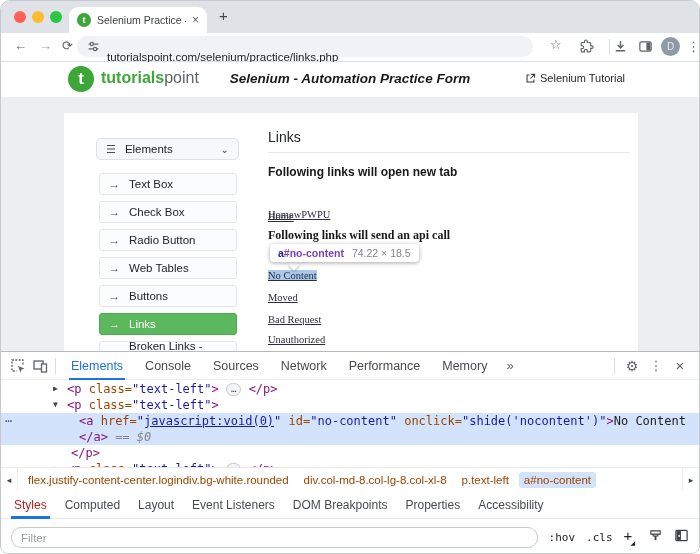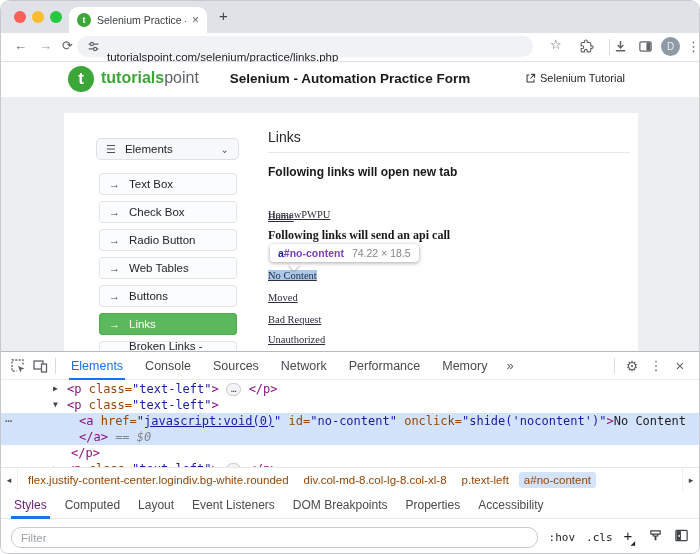--- a/index.html
+++ b/index.html
@@ -30,21 +30,21 @@
   .avatar{position:absolute;left:660px;top:4px;width:19px;height:19px;border-radius:50%;background:#8e9aa6;
        color:#e8eaed;font-size:10px;display:flex;align-items:center;justify-content:center;}
 
   
   .site-header{position:absolute;top:61px;left:0;right:0;height:35px;background:#fff;border-bottom:1px solid #e7e9eb;}
   .logo{position:absolute;left:67px;top:4px;width:26px;height:26px;border-radius:50%;background:#3da639;
        color:#fff;font-weight:bold;font-size:17px;display:flex;align-items:center;justify-content:center;}
   .logo-text{position:absolute;left:100px;top:7px;font-size:16px;}
   .logo-bold{font-weight:bold;color:#3da639;}
   .logo-light{color:#5d6468;}
-  .site-title{position:absolute;left:0;right:0;top:9px;text-align:center;font-size:13.5px;font-weight:bold;color:#17191b;}
+  .site-title{position:absolute;left:0;right:0;top:9px;text-align:center;font-size:13.5px;font-weight:bold;color:#17191b;font-style:italic;}
   .tut-link{position:absolute;right:74px;top:10px;font-size:11px;color:#24282c;display:flex;align-items:center;gap:4px;}
 
   
   .page-body{position:absolute;top:96px;left:0;right:0;height:254px;background:#eceef0;}
   .card{position:absolute;left:63px;top:16px;width:574px;height:238px;background:#fff;overflow:hidden;}
 
   .acc-header{position:absolute;left:32px;top:25px;width:143px;height:22px;border:1px solid #dde1e5;border-radius:5px;
        background:#f7f8fa;display:flex;align-items:center;gap:9px;padding:0 9px;box-sizing:border-box;
        font-size:11.5px;color:#212529;}
   .acc-header .chev{margin-left:auto;color:#495057;font-size:10px;}
@@ -112,21 +112,21 @@
   .crumb-nav{width:16px;text-align:center;color:#444;font-size:9px;align-self:stretch;display:flex;
        align-items:center;justify-content:center;}
   .crumb-nav.left{border-right:1px solid #eee;}
   .crumb-nav.right{border-left:1px solid #eee;margin-left:auto;}
   .crumb{padding:2px 5px;margin-left:5px;white-space:nowrap;}
   .crumb.current{background:#d4e3fc;border-radius:3px;}
 
   .dt-styles-tabs{position:absolute;top:139px;left:0;right:0;height:28px;border-bottom:1px solid #e8e8e8;
        display:flex;align-items:center;box-sizing:border-box;padding-left:4px;}
   .st-tab{font-size:12px;color:#474b4f;padding:0 9px;height:28px;display:flex;align-items:center;position:relative;}
-  .st-tab.active{color:#701a75;}
+  .st-tab.active{color:#b91c1c;}
   .st-tab.active::after{content:"";position:absolute;left:6px;right:6px;bottom:0;height:2.5px;background:#1a73e8;}
 
   .dt-filter{position:absolute;top:167px;left:0;right:0;height:37px;display:flex;align-items:center;
        padding:0 10px;box-sizing:border-box;gap:11px;}
   .filter-input{flex:1;max-width:512px;height:19px;border:1px solid #c8cacd;border-radius:10px;padding:0 9px;
        font-size:11.5px;color:#202124;outline:none;font-family:"Liberation Sans",sans-serif;background:#fff;}
   .filter-input::placeholder{color:#9aa0a6;}
   .tog{font-family:"DejaVu Sans Mono",monospace;font-size:11px;color:#202124;}
   .plus-btn{position:relative;font-size:15px;color:#202124;line-height:14px;}
   .corner{font-size:6px;color:#202124;position:relative;top:4px;left:-2px;}

